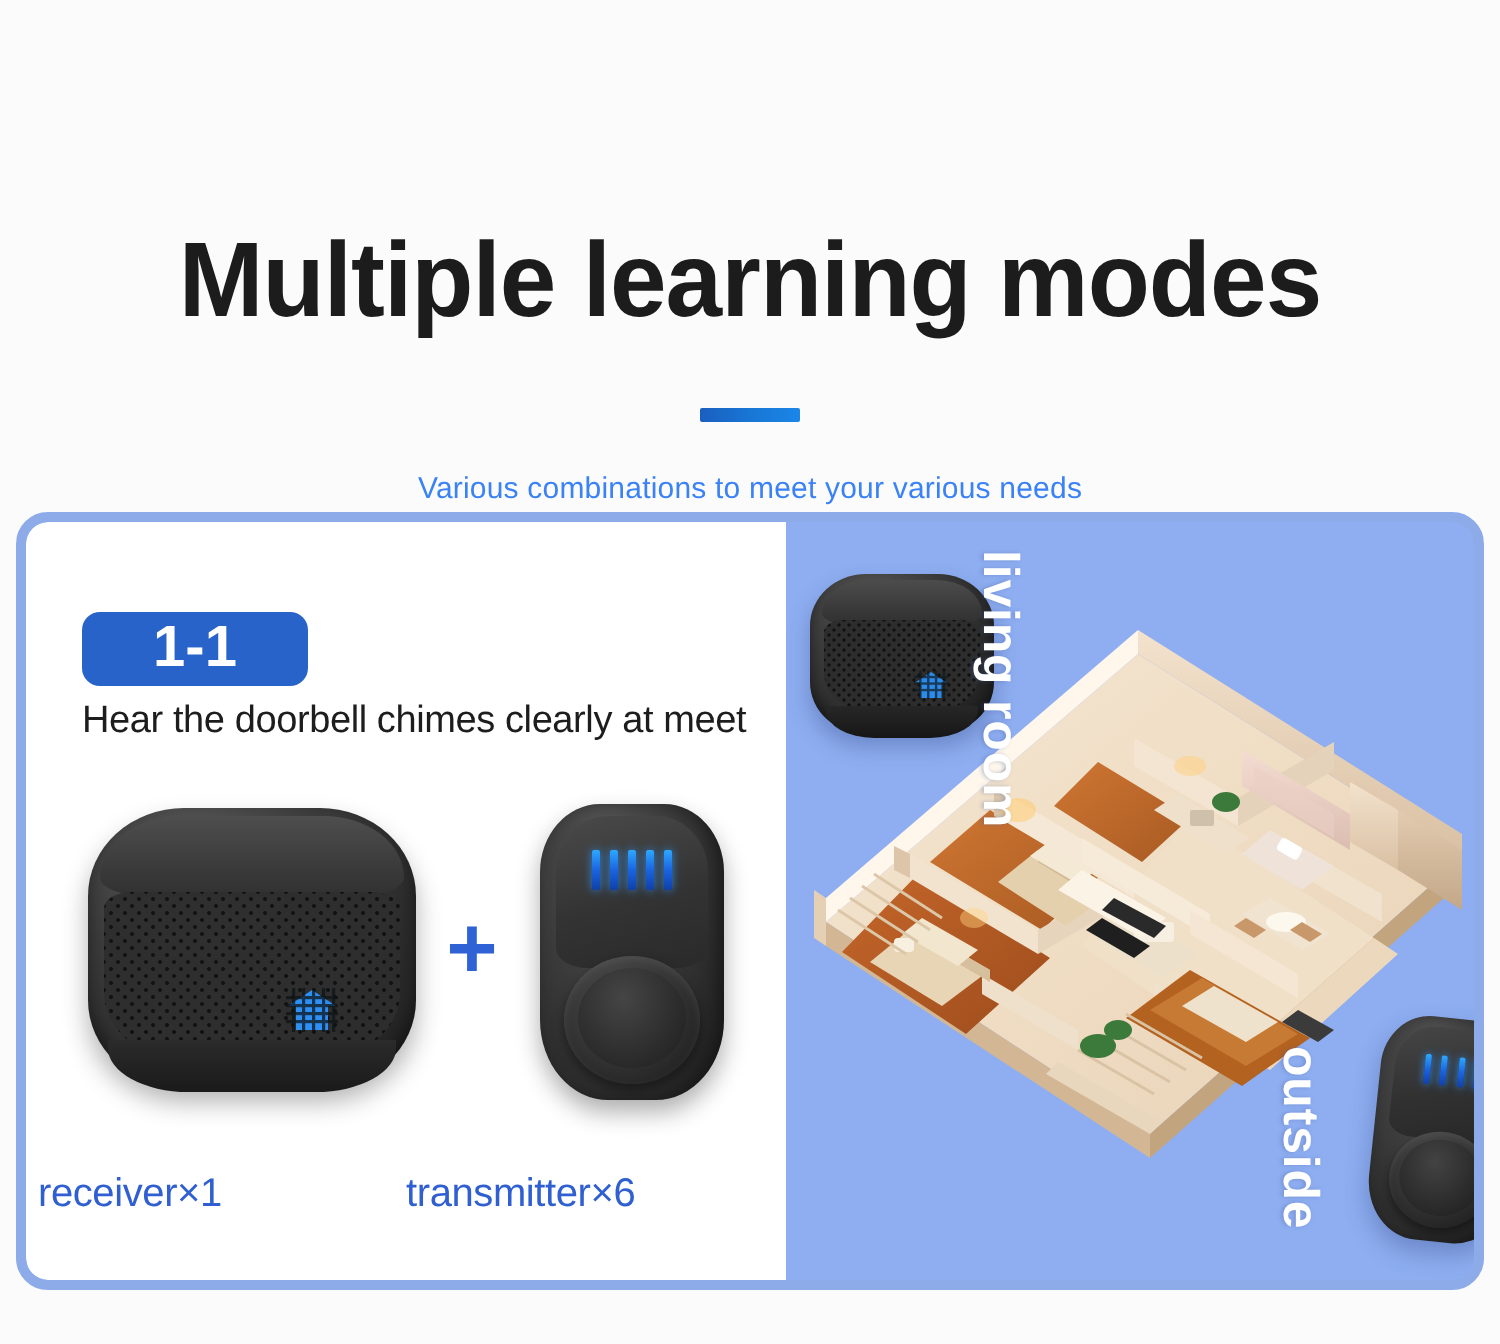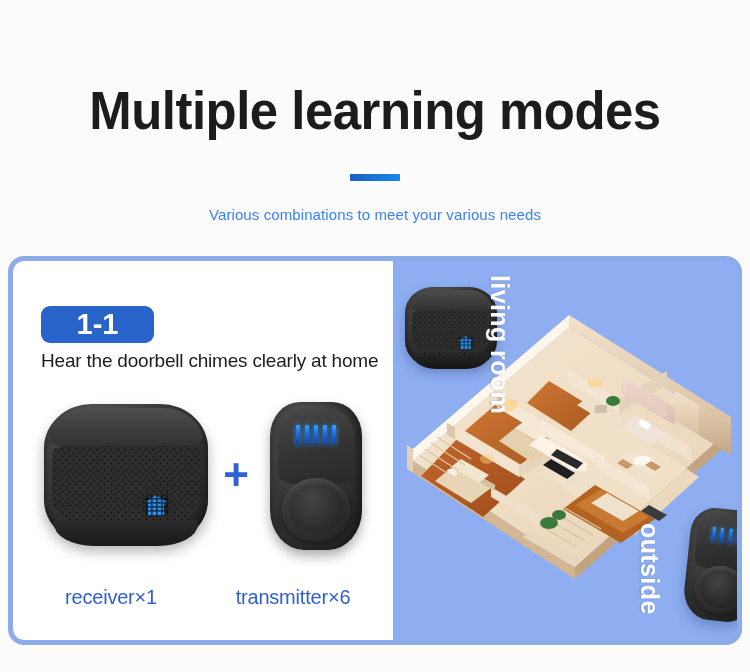--- a/index.html
+++ b/index.html
@@ -11,21 +11,21 @@
     height: 672px;
     background: #fbfbfc;
     font-family: "Liberation Sans", sans-serif;
     overflow: hidden;
     position: relative;
   }
 
   
   .header {
     text-align: center;
-    padding-top: 0;
+    padding-top: 30px;
   }
   .page-title {
     font-size: 53px;
     font-weight: bold;
     color: #1c1c1c;
     letter-spacing: -0.5px;
     line-height: 1.1;
     margin: 0;
     padding-top: 82px;
     font-family: "Liberation Sans", sans-serif;
@@ -250,21 +250,21 @@
   .captions {
     position: absolute;
     left: 0;
     top: 325px;
     width: 380px;
     display: flex;
   }
   .caption {
     font-size: 20px;
     color: #2f5fd0;
-    text-align: center;
+    text-align: left;
     letter-spacing: -0.2px;
   }
   .caption.receiver-cap { width: 190px; padding-left: 6px; box-sizing: border-box; }
   .caption.transmitter-cap { width: 190px; padding-right: 10px; box-sizing: border-box; }
 
   
   .right-scene {
     position: relative;
     flex: 1;
     height: 100%;
@@ -406,21 +406,21 @@
   <div class="accent-bar"></div>
   <p class="page-subtitle">Various combinations to meet your various needs</p>
 </div>
 
 <div class="panel">
 
   <div class="left-card">
 
     <div class="badge">1-1</div>
 
-    <div class="tagline">Hear the doorbell chimes clearly at home</div>
+    <div class="tagline">Hear the doorbell chimes clearly at meet</div>
 
     <div class="device-row">
 
       <div class="receiver">
         <div class="body"></div>
         <div class="topband"></div>
         <div class="grille"></div>
         <div class="base"></div>
         <svg class="led-house" viewBox="0 0 26 22">
           <g fill="#2e96ff" opacity="0.95">

